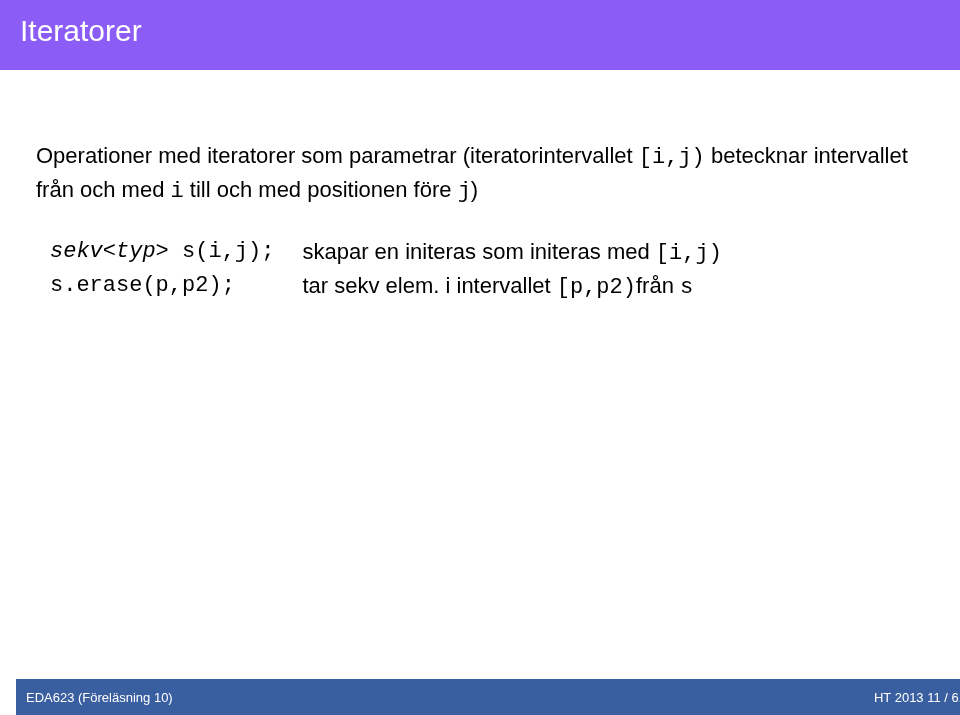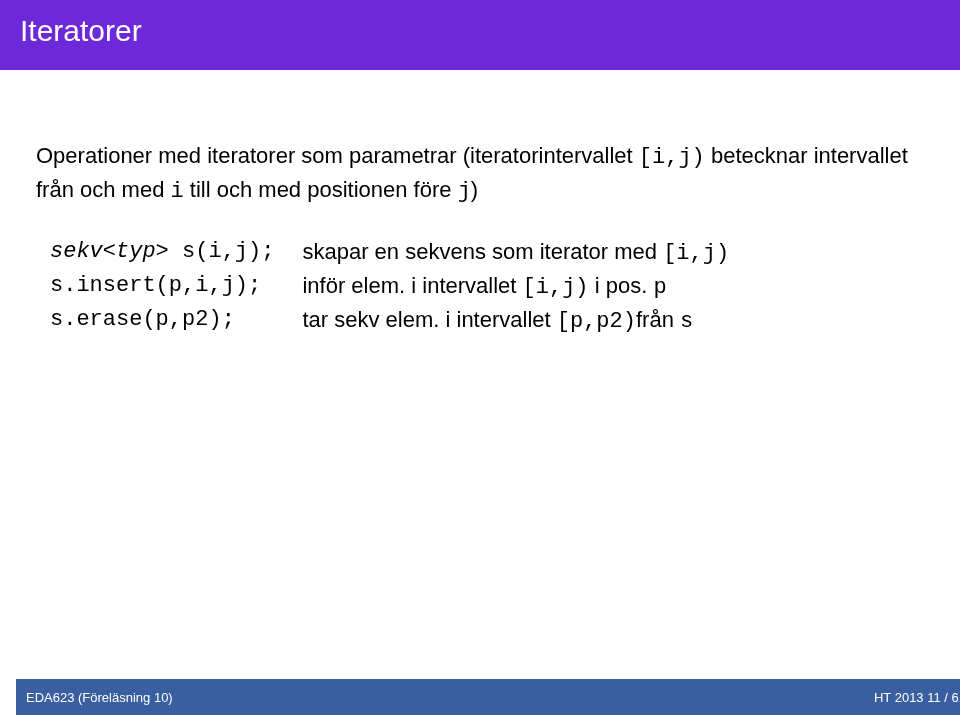--- a/index.html
+++ b/index.html
@@ -6,21 +6,21 @@
   body {
     width: 960px;
     height: 715px;
     background: #ffffff;
     font-family: 'Segoe UI', 'Helvetica Neue', Arial, sans-serif;
     position: relative;
     overflow: hidden;
     color: #000;
   }
   .title-bar {
-    background: #6d28d9;
+    background: #8b5cf6;
     color: #fff;
     padding: 14px 20px 22px 20px;
     font-size: 30px;
     font-weight: 300;
     width: 100%;
   }
   .content {
     padding: 70px 36px 0 36px;
     font-size: 22px;
     line-height: 1.45;
@@ -81,30 +81,26 @@
 
 <div class="content">
   <p class="intro">
     <span>Operationer med iteratorer som parametrar (iteratorintervallet </span><span class="tt">[i,j)</span><span> betecknar intervallet från och med </span><span class="tt">i</span><span> till och med positionen före </span><span class="tt">j</span><span>)</span>
   </p>
 
   <div class="table">
 
     <div class="row">
       <div class="cell-left"><span class="ital">sekv&lt;typ&gt;</span><span> s(i,j);</span></div>
-      <div class="cell-right"><span>skapar en sekvens som iterator med </span><span class="tt">[i,j)</span><span></span><span class="tt"></span></div>
+      <div class="cell-right"><span>skapar en initeras som initeras med </span><span class="tt">[i,j)</span><span></span><span class="tt"></span></div>
     </div>
 
 
 
 
-    <div class="row">
-      <div class="cell-left"><span class="ital"></span><span>s.insert(p,i,j);</span></div>
-      <div class="cell-right"><span>inför elem. i intervallet </span><span class="tt">[i,j)</span><span> i pos. </span><span class="tt">p</span></div>
-    </div>
 
 
     <div class="row">
       <div class="cell-left"><span class="ital"></span><span>s.erase(p,p2);</span></div>
       <div class="cell-right"><span>tar sekv elem. i intervallet </span><span class="tt">[p,p2)</span><span>från </span><span class="tt">s</span></div>
     </div>
 
   </div>
 </div>
 

